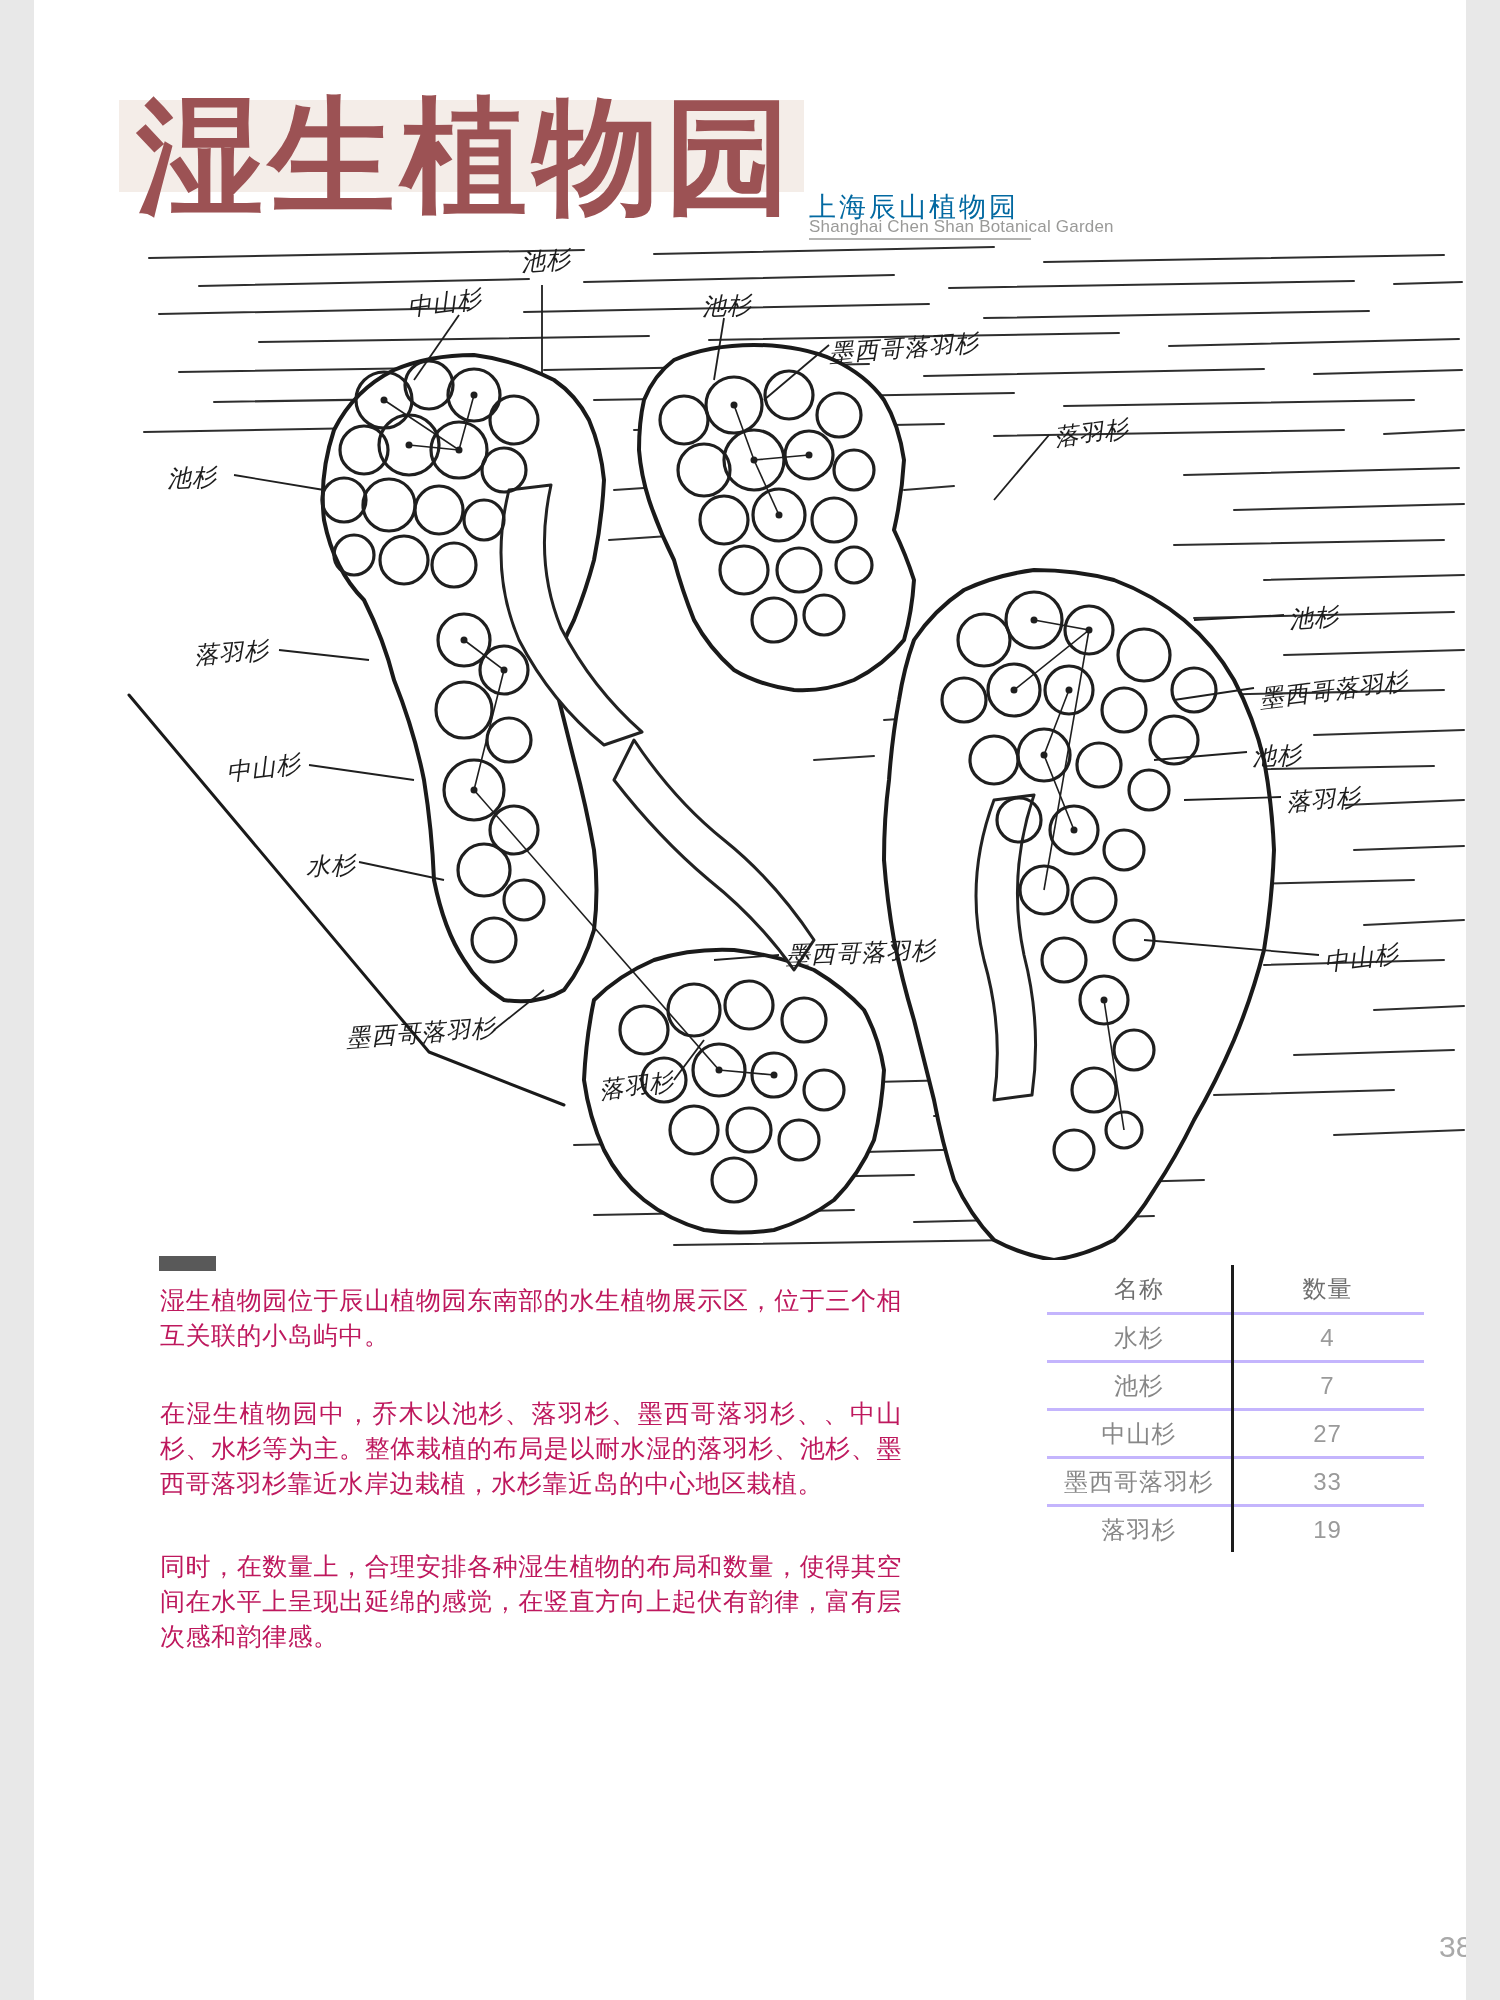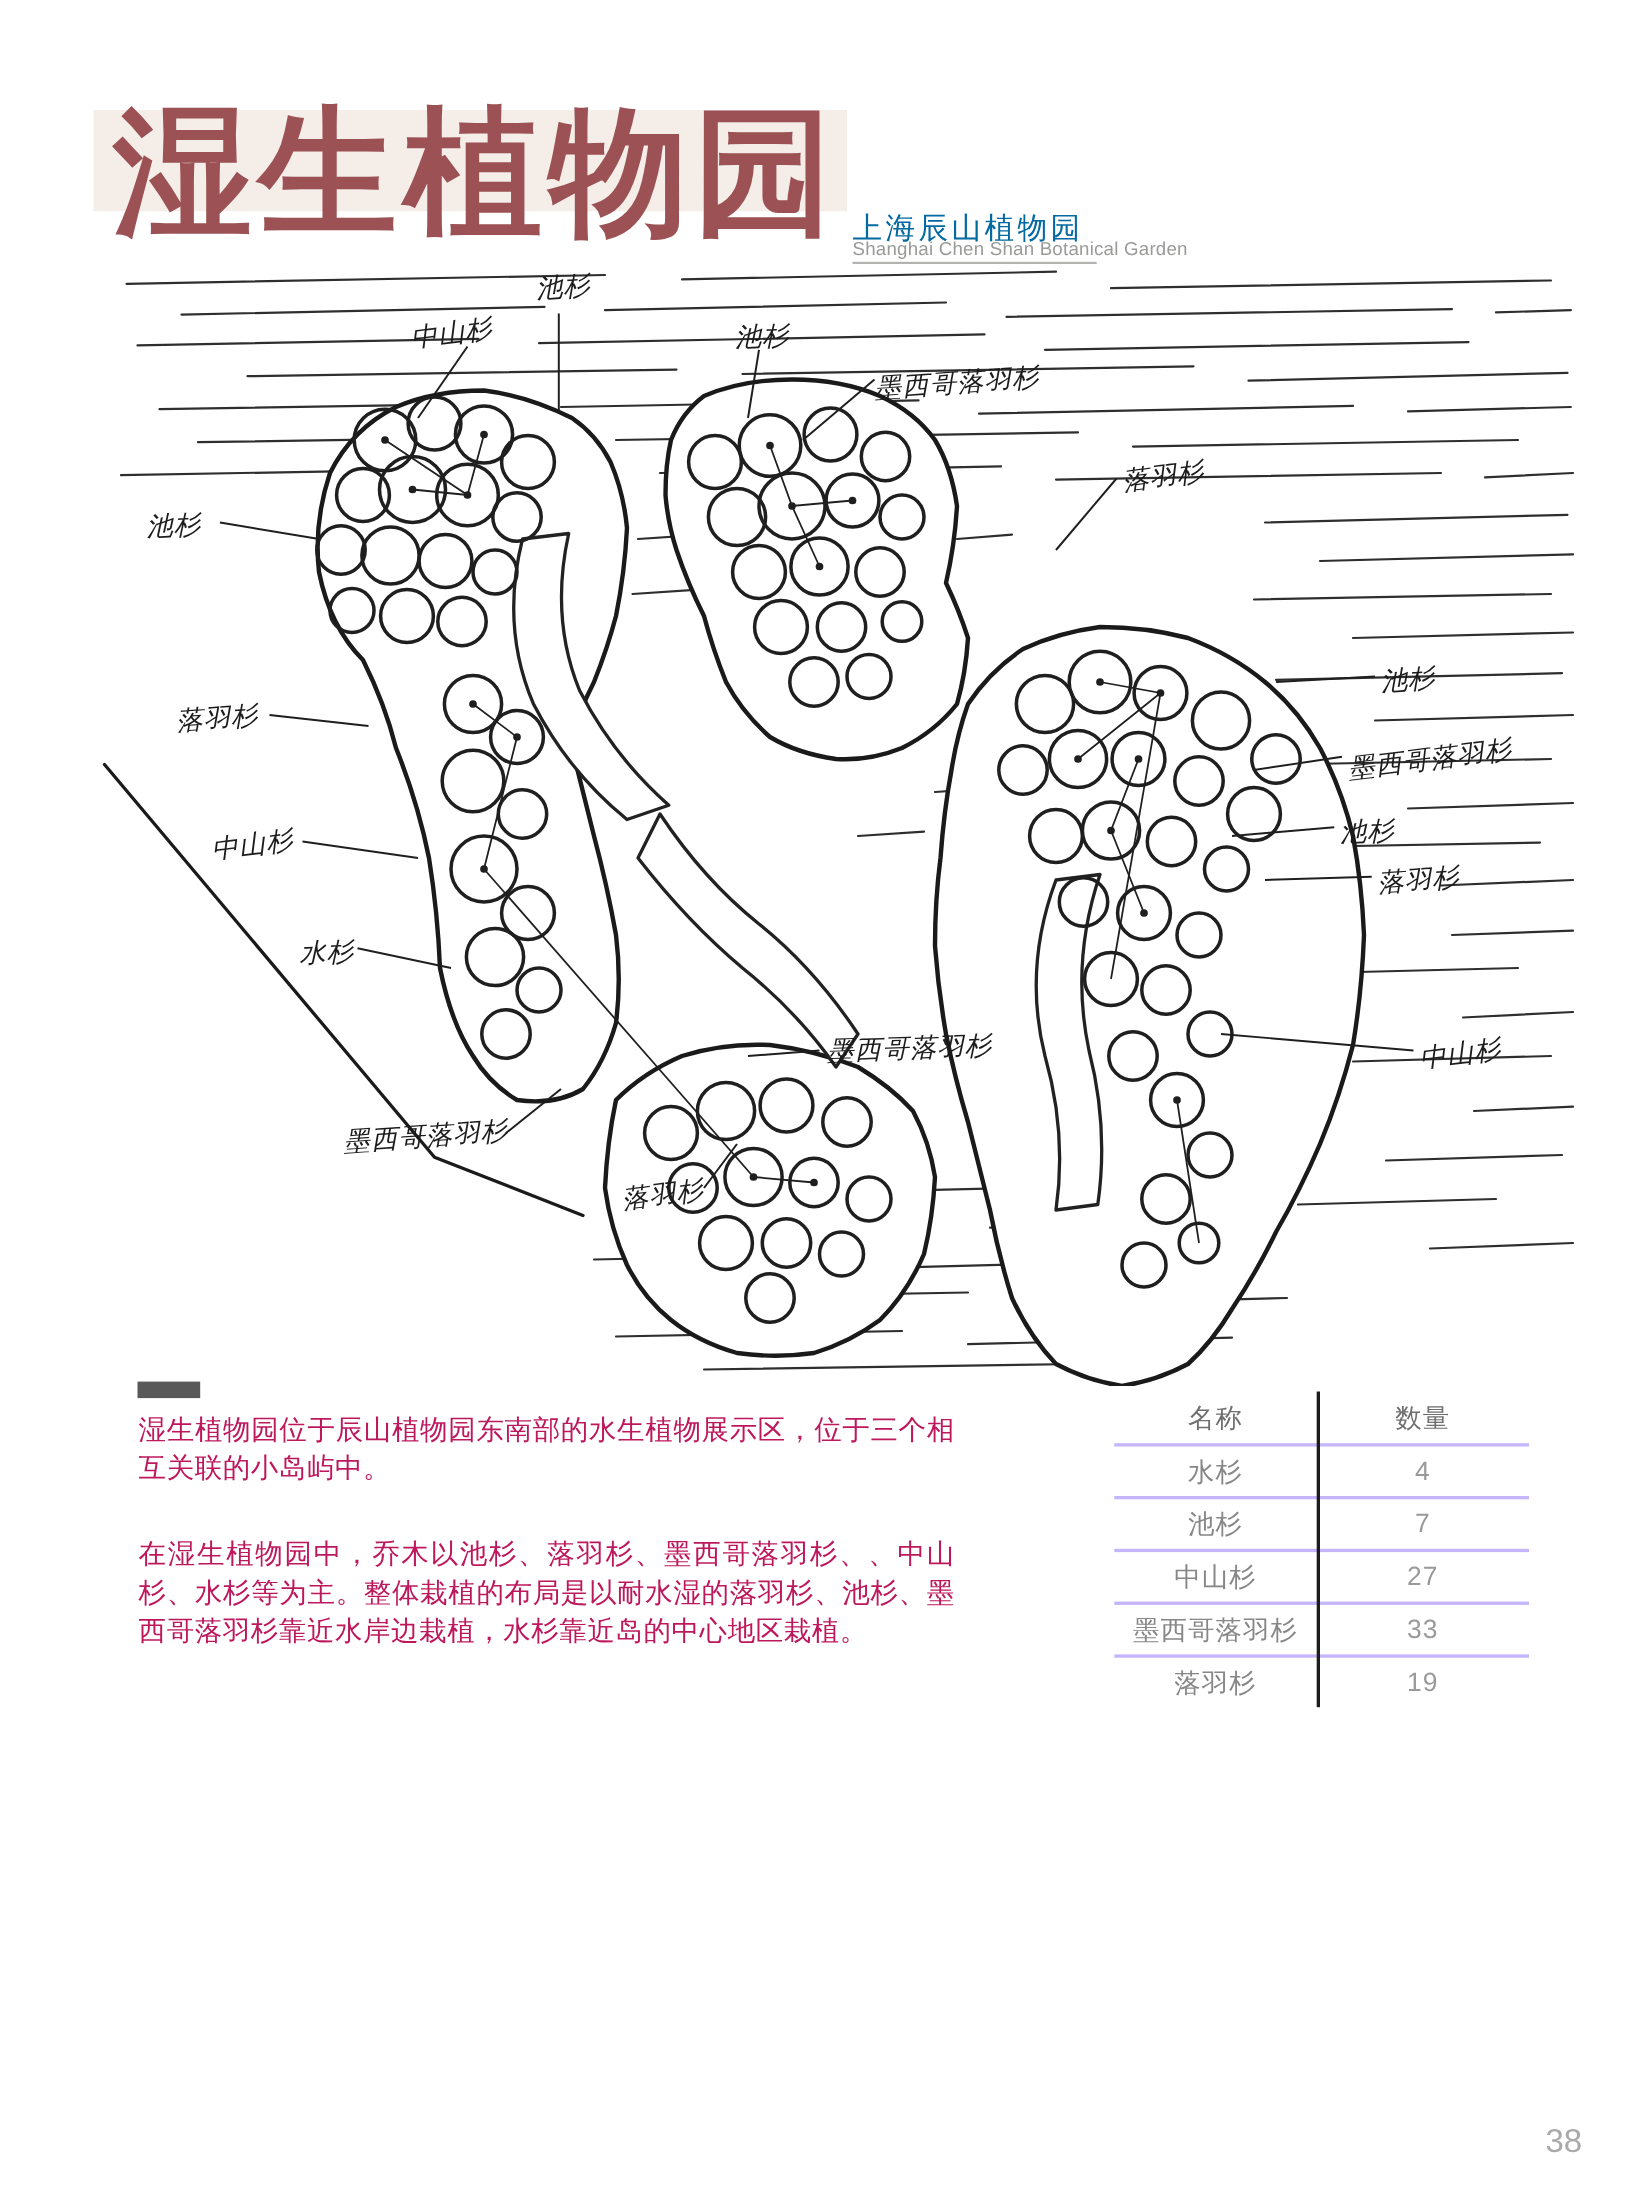--- a/index.html
+++ b/index.html
@@ -1,19 +1,20 @@
 <!DOCTYPE html>
 <html><head>
 <meta charset="utf-8">
 <style>
   html,body{margin:0;padding:0;background:#e8e8e8;}
   .page{
-    position:relative;width:1500px;height:2000px;margin:0 auto;
+    position:relative;width:1392px;height:2000px;margin:0 auto;
     background:#ffffff;overflow:hidden;
     font-family:"Liberation Sans","DejaVu Sans",sans-serif;
+    padding-left:40px;
   }
   
   .banner{position:absolute;left:85px;top:100px;width:685px;height:92px;background:#f4ede8;}
   .main-title{
     position:absolute;left:103px;top:84px;
     font-family:"DejaVu Serif","Liberation Serif",serif;
     font-weight:700;font-size:126px;line-height:1.15;letter-spacing:6px;
     color:#9c5254;white-space:nowrap;
   }
   .subtitle-cn{position:absolute;left:775px;top:189px;font-size:27px;letter-spacing:3px;color:#0369a1;white-space:nowrap;}
@@ -294,20 +295,21 @@
     <div class="hand-label" style="left:1175px;top:362px;">池杉</div>
     <div class="hand-label r2" style="left:1145px;top:434px;">墨西哥落羽杉</div>
     <div class="hand-label r3" style="left:1138px;top:500px;">池杉</div>
     <div class="hand-label" style="left:1172px;top:544px;">落羽杉</div>
     <div class="hand-label r2" style="left:1210px;top:702px;">中山杉</div>
   </div>
 
   <div class="marker-bar"></div>
   <div class="para p1">湿生植物园位于辰山植物园东南部的水生植物展示区，位于三个相互关联的小岛屿中。</div>
   <div class="para p2">在湿生植物园中，乔木以池杉、落羽杉、墨西哥落羽杉、、中山杉、水杉等为主。整体栽植的布局是以耐水湿的落羽杉、池杉、墨西哥落羽杉靠近水岸边栽植，水杉靠近岛的中心地区栽植。</div>
+  <div class="para p3">同时，在数量上，合理安排各种湿生植物的布局和数量，使得其空间在水平上呈现出延绵的感觉，在竖直方向上起伏有韵律，富有层次感和韵律感。</div>
 
   <div class="tree-table">
     <div class="divider"></div>
     <div class="t-row head">
       <div class="t-cell">名称</div>
       <div class="t-cell qty">数量</div>
     </div>
     <div class="t-row">
       <div class="t-cell">水杉</div>
       <div class="t-cell qty">4</div>

